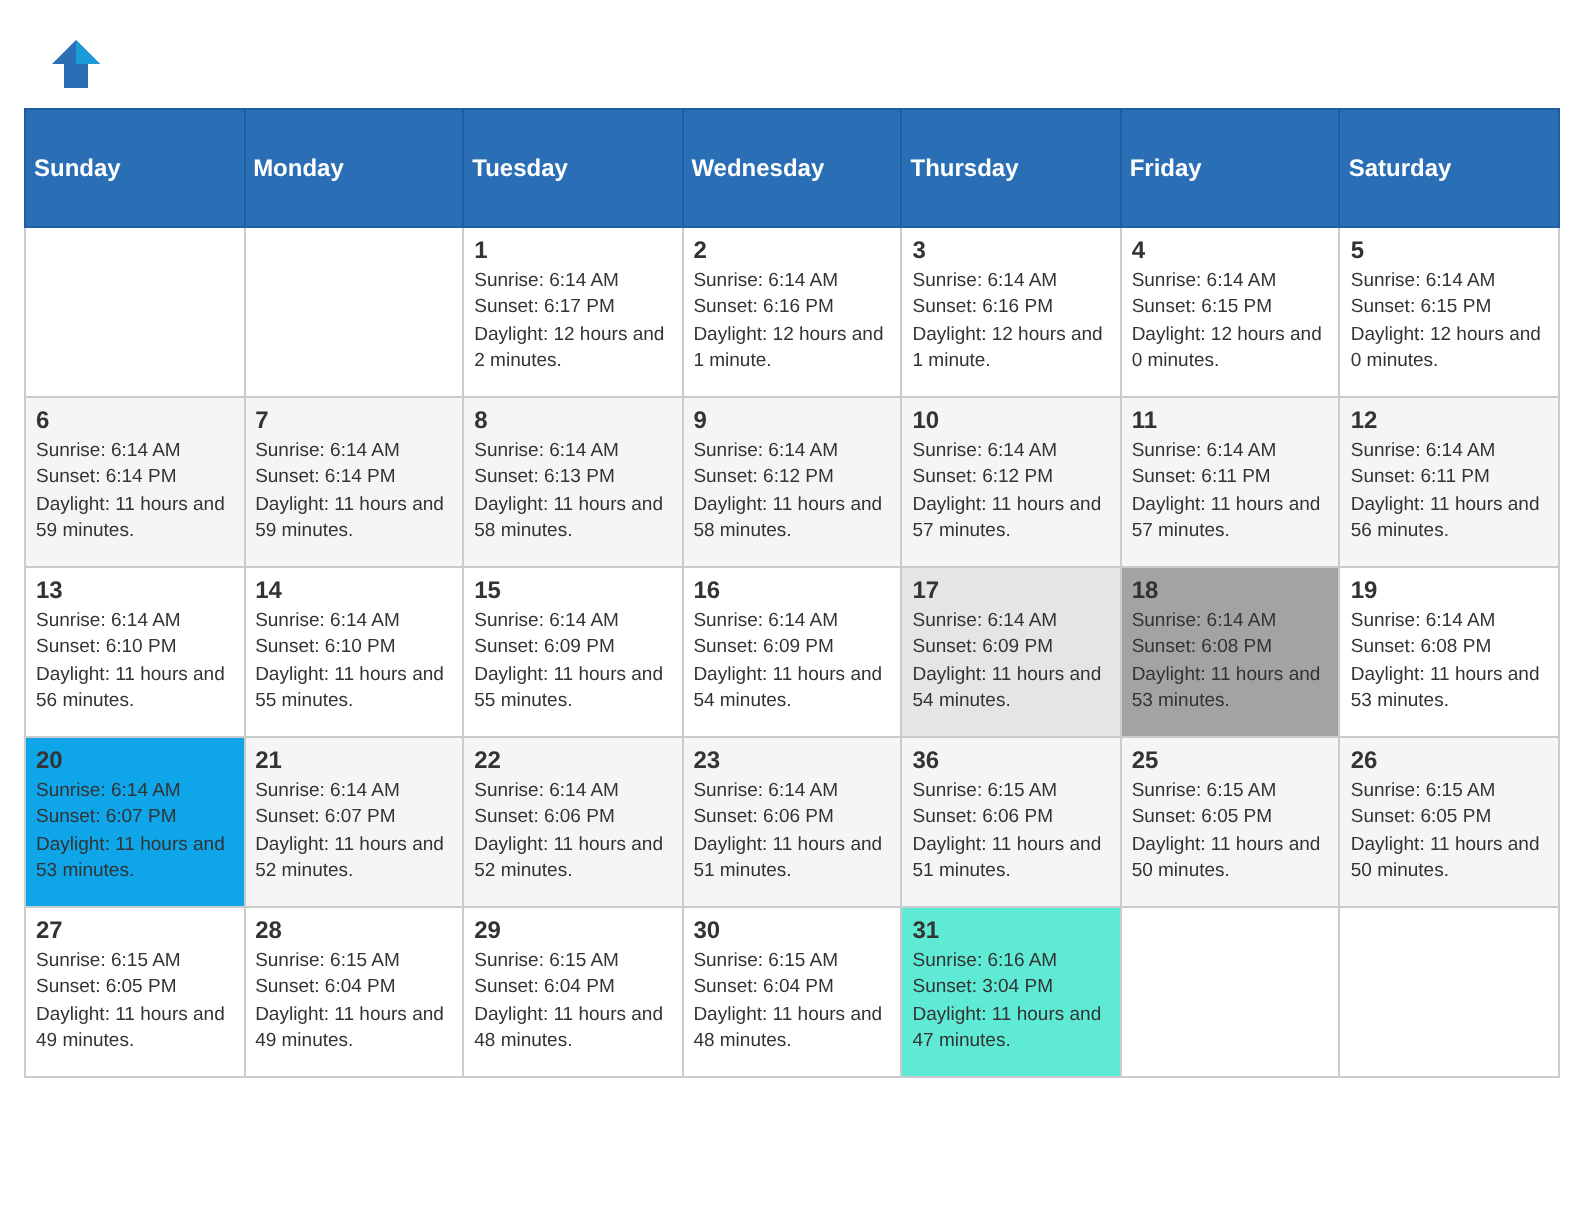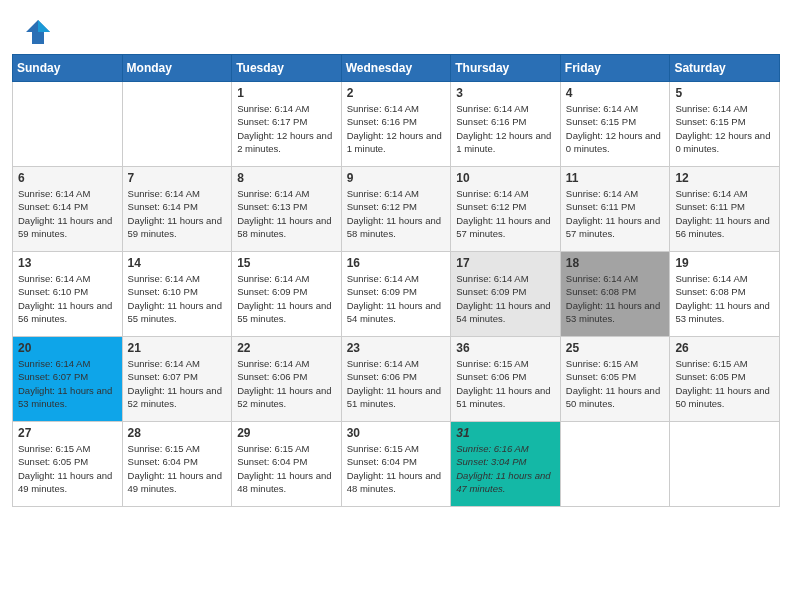--- a/index.html
+++ b/index.html
@@ -63,21 +63,21 @@
       width: 100%;
       border-collapse: collapse;
       margin: 0 0 0 0;
       table-layout: fixed;
     }
     .calendar th {
       background: #2a6fb5;
       color: #fff;
       font-size: 12px;
       font-weight: bold;
-      padding: 6px 4px;
+      padding: 22px 4px;
       text-align: left;
       border: 1px solid #1a5fa0;
     }
     .calendar td {
       border: 1px solid #ccc;
       vertical-align: top;
       padding: 4px 5px;
       font-size: 10px;
       color: #333;
       height: 85px;
@@ -324,21 +324,21 @@
               <div class="day-info" style="white-space: pre-line;">Sunrise: 6:15 AM
 Sunset: 6:04 PM
 Daylight: 11 hours and 48 minutes.</div>
             </td>
             <td style="background: rgb(255, 255, 255); margin-top: 32px;">
               <span class="day-number">30</span>
               <div class="day-info" style="white-space: pre-line;">Sunrise: 6:15 AM
 Sunset: 6:04 PM
 Daylight: 11 hours and 48 minutes.</div>
             </td>
-            <td style="background: #14b8a6; font-style: italic;">
+            <td style="background: #5eead4;">
               <span class="day-number">31</span>
               <div class="day-info" style="white-space: pre-line;">Sunrise: 6:16 AM
 Sunset: 3:04 PM
 Daylight: 11 hours and 47 minutes.</div>
             </td>
             <td class="empty-cell"></td>
             <td class="empty-cell"></td>
           </tr>
         </tbody>
     </table>

